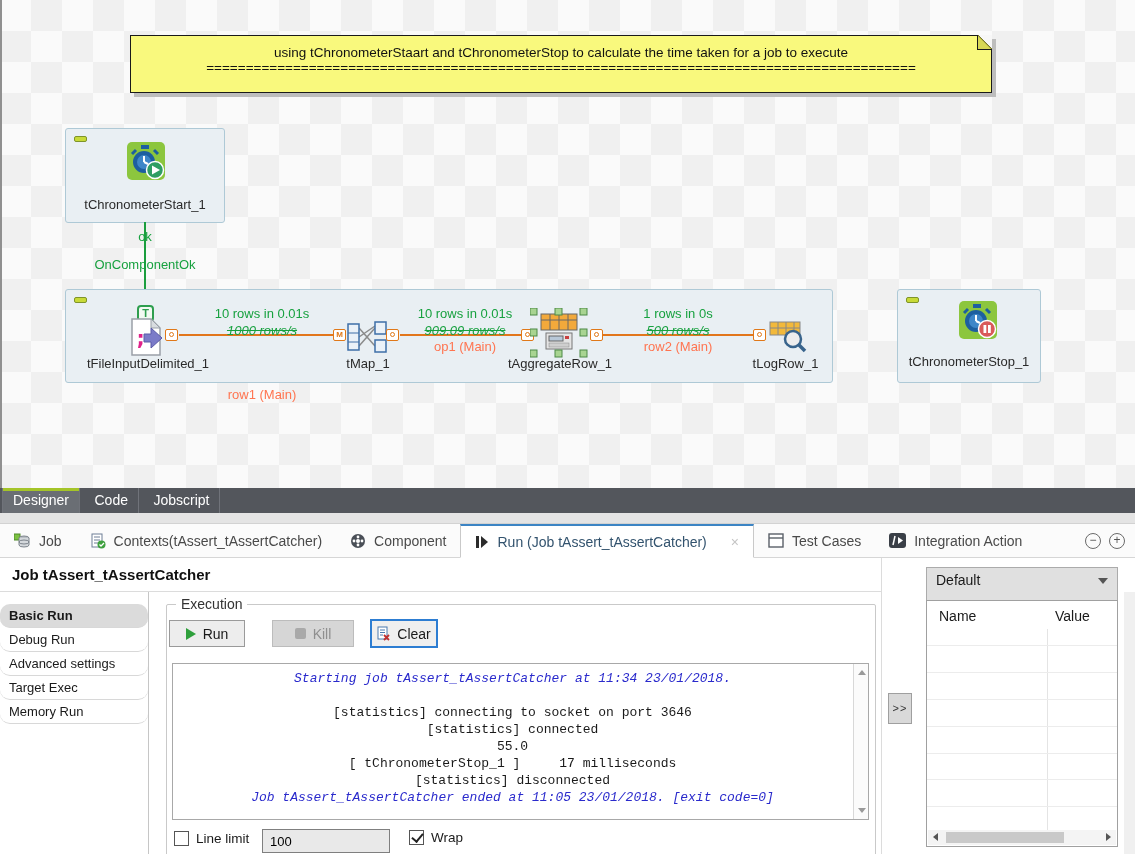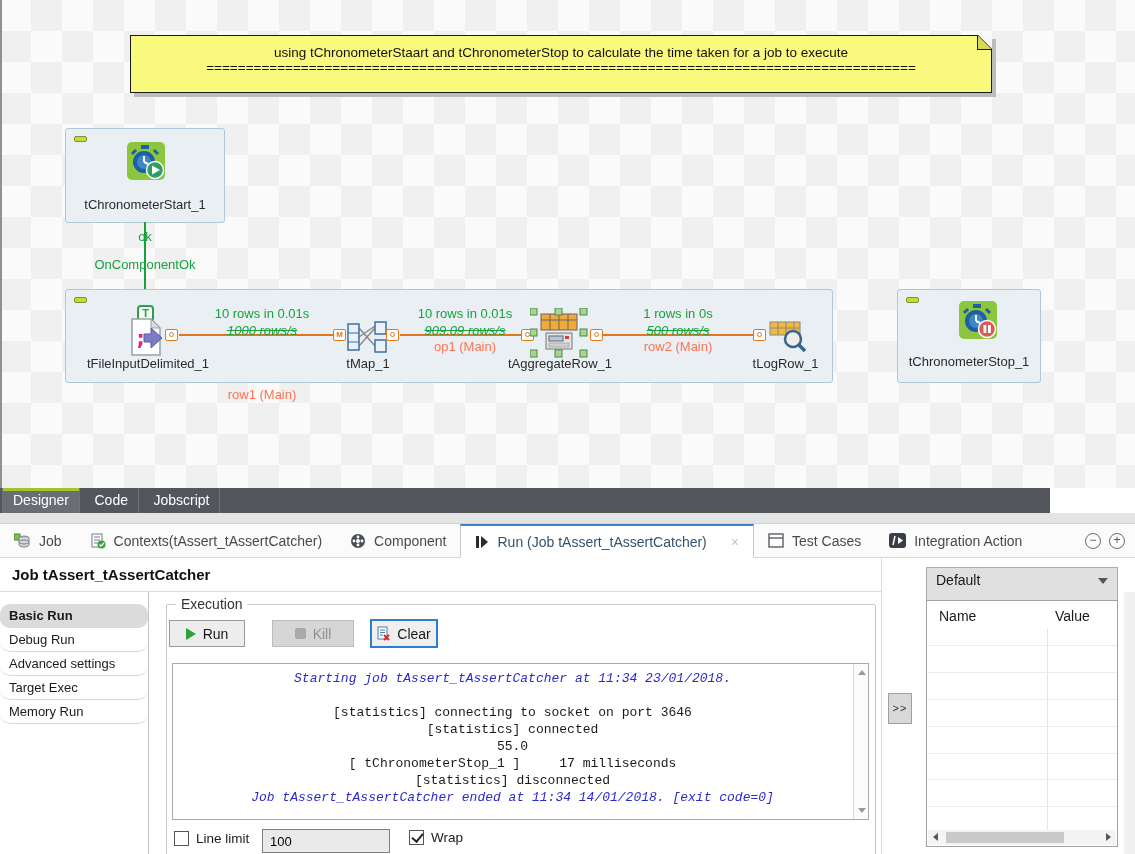--- a/index.html
+++ b/index.html
@@ -37,21 +37,21 @@
   .flowline { position:absolute; height:2px; background:#e2761b; }
   .vline { position:absolute; width:2px; background:#1b9e3e; }
   .conn { position:absolute; width:13px; height:12px; background:#fff; border:1.5px solid #e07818;
     border-radius:2px; font-size:8px; line-height:9px; text-align:center; color:#e07818; font-weight:bold; }
   .conn i { display:block; margin:2px auto 0; width:5px; height:5px; border:1.5px solid #e07818; border-radius:50%; }
   .tbadge { left:137px; top:305px; width:17px; height:17px; background:#f2faf2;
     border:2px solid #2e9e4e; border-radius:4px; color:#2e9e4e; font-size:11px; font-weight:bold;
     text-align:center; line-height:13px; }
 
   
-  .dbar { left:0; top:488px; width:1050px; height:25px; background:#53565c; }
+  .dbar { left:0; top:488px; width:1135px; height:25px; background:#53565c; }
   .dtab { display:inline-block; height:25px; padding:0 10px; color:#fff; font-size:14px;
     line-height:24px; border-right:1px solid #70737a; cursor:default; }
   .dtab.first { margin-left:2px; border-left:1px solid #70737a; }
   .dtab.active { background:#6a6e74; box-shadow:inset 0 3px 0 #a4c428; }
   .strip { left:0; top:513px; width:1135px; height:11px; background:#e4e4e4; border-bottom:1px solid #d2d2d2; }
 
   
   .ptabs { left:0; top:524px; width:1135px; height:34px; background:#fbfbfb;
     border-bottom:1px solid #d6d6d6; display:flex; align-items:stretch; }
   .ptab { display:flex; align-items:center; gap:8px; padding:0 14px; font-size:14px;
@@ -377,21 +377,21 @@
   </div>
 
   <div class="abs console">
     <div class="cline info">Starting job tAssert_tAssertCatcher at 11:34 23/01/2018.</div>
     <div class="cline"> </div>
     <div class="cline">[statistics] connecting to socket on port 3646</div>
     <div class="cline">[statistics] connected</div>
     <div class="cline">55.0</div>
     <div class="cline">[ tChronometerStop_1 ]     17 milliseconds</div>
     <div class="cline">[statistics] disconnected</div>
-    <div class="cline info">Job tAssert_tAssertCatcher ended at 11:34 14/01/2018. [exit code=0]</div>
+    <div class="cline info">Job tAssert_tAssertCatcher ended at 11:05 23/01/2018. [exit code=0]</div>
     <div class="vscroll">
       <span class="chev up"></span>
       <span class="chev dn"></span>
     </div>
   </div>
 
   <div class="cb abs" style="left:174px;top:831px;"></div>
   <div class="cblabel abs" style="left:196px;top:831px;">Line limit</div>
   <input class="abs limit-input" value="100" style="">
   <div class="cb checked abs" style="left:409px;top:830px;"></div>

